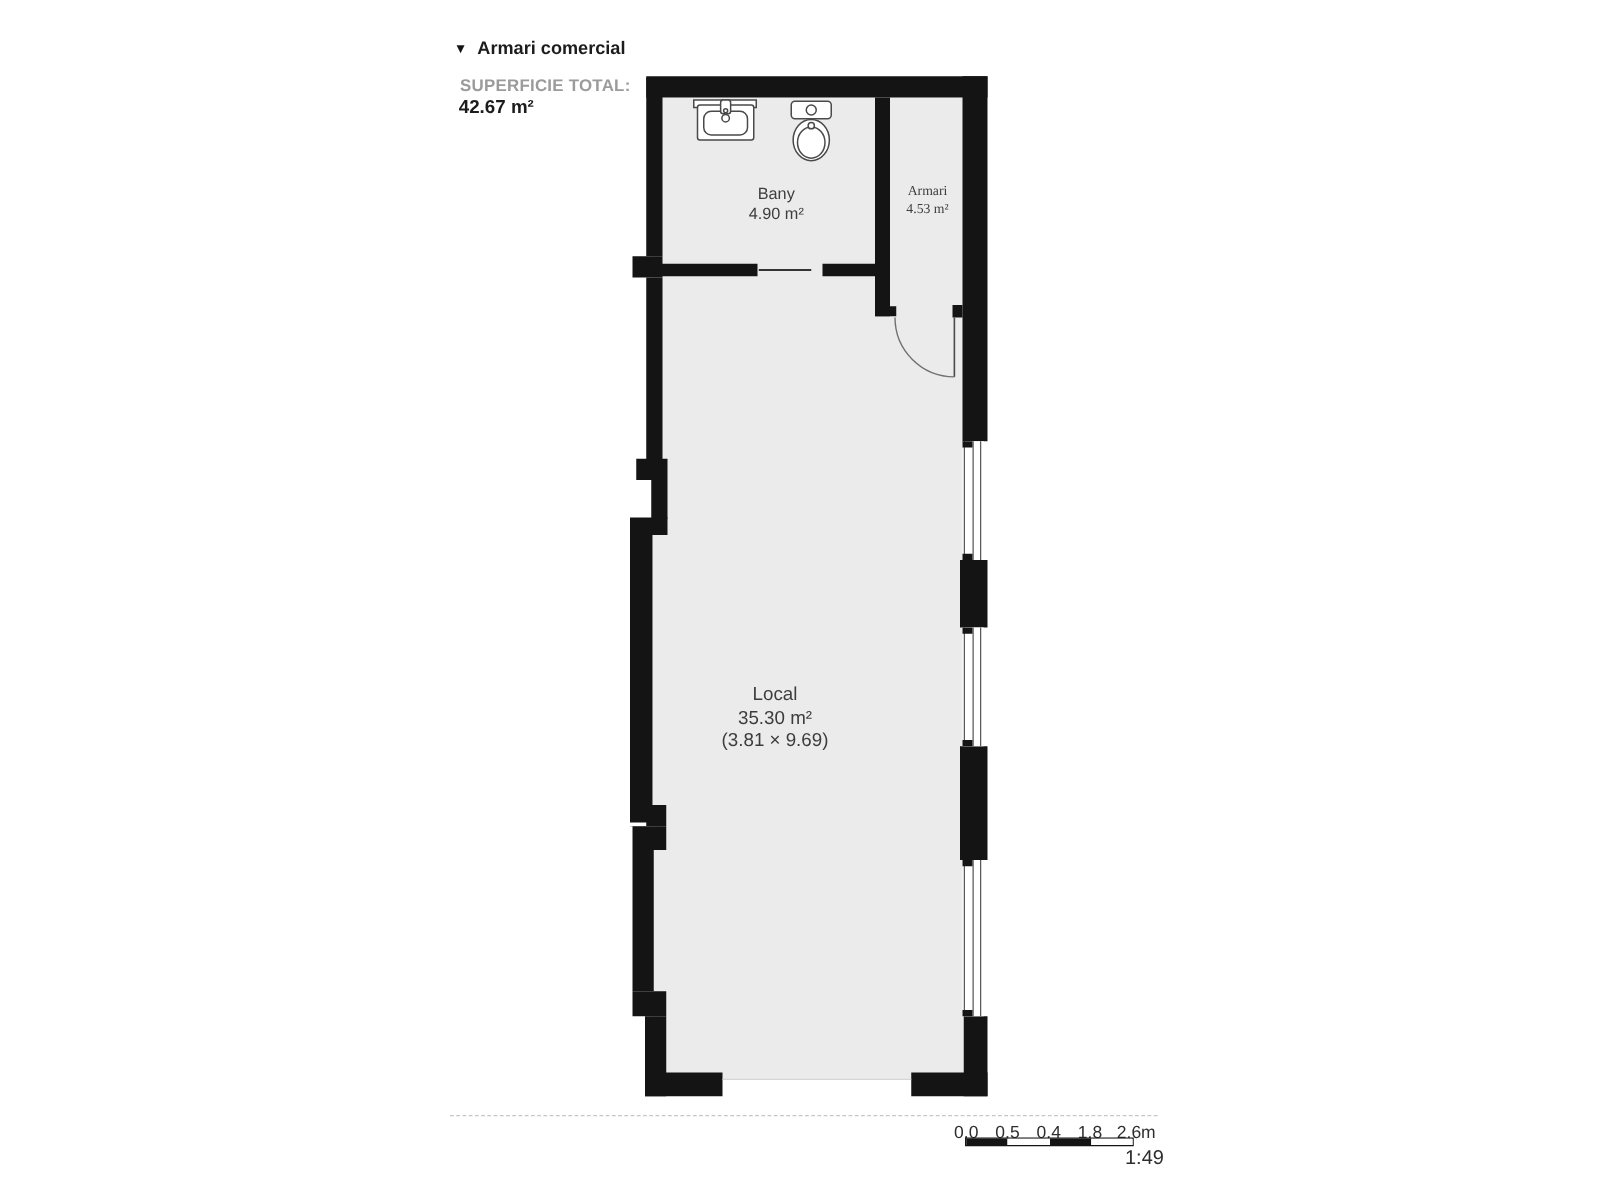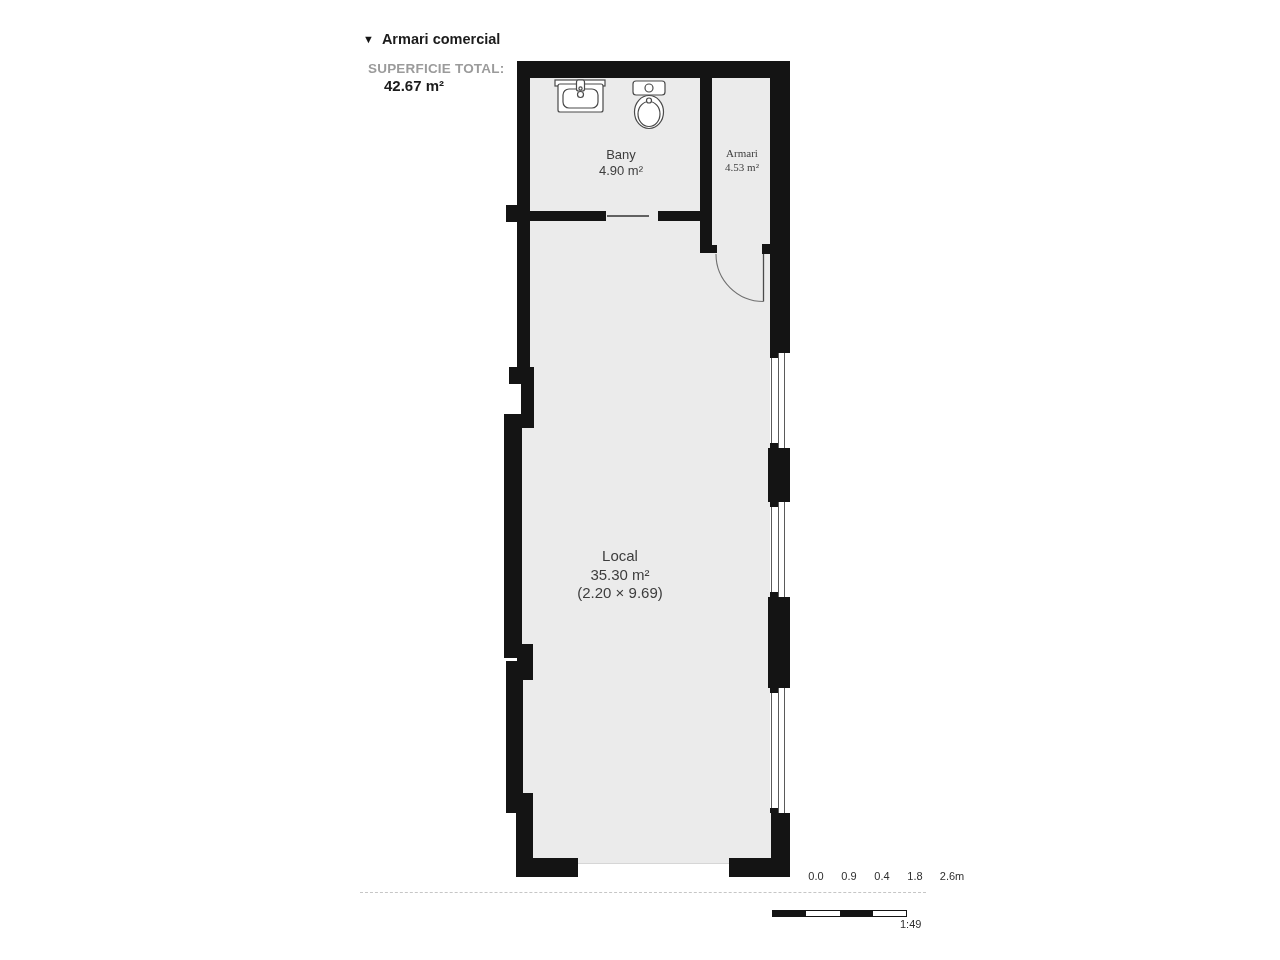--- a/index.html
+++ b/index.html
@@ -8,33 +8,33 @@
   .abs{position:absolute;}
   .wall{position:absolute;background:#141414;}
   .floor{position:absolute;background:#ebebeb;}
   .window{position:absolute;background:#ffffff;}
   .winline{position:absolute;top:0;bottom:0;width:1.2px;background:#5a5a5a;}
   .wintick{position:absolute;left:0;width:8px;height:5px;background:#141414;}
   .header-row{position:absolute;left:363px;top:31px;display:flex;align-items:center;gap:8px;cursor:pointer;}
   .tri{font-size:11px;color:#141414;line-height:1;}
   .header-title{font-size:14.5px;font-weight:bold;color:#1c1c1c;}
   .sup-label{position:absolute;left:368px;top:61px;font-size:13.5px;font-weight:bold;color:#9b9b9b;letter-spacing:.2px;}
-  .sup-value{position:absolute;left:384px;top:77px;font-size:15px;font-weight:bold;color:#1c1c1c;}
+  .sup-value{position:absolute;left:367px;top:77px;font-size:15px;font-weight:bold;color:#1c1c1c;}
   .room-label{position:absolute;text-align:center;color:#3d3d3d;transform:translateX(-50%);}
   .room-label .nm{display:block;}
   .lbl-bany{left:621px;top:147px;font-size:13px;line-height:16px;}
   .lbl-armari{left:742px;top:146px;font-size:11px;line-height:14px;font-family:Liberation Serif, serif;}
   .lbl-local{left:620px;top:547px;font-size:15px;line-height:18.5px;}
   .dashline{position:absolute;left:360px;top:892px;width:566px;border-top:1.5px dashed #c6c6c6;}
-  .scale-tick{position:absolute;top:870px;transform:translateX(-50%);font-size:11px;color:#2e2e2e;margin-left:43px;}
+  .scale-tick{position:absolute;top:897px;transform:translateX(-50%);font-size:14px;color:#2e2e2e;}
   .scalebar{position:absolute;left:772px;top:910px;width:133px;height:5px;border:1px solid #141414;display:flex;}
   .scalebar div{height:100%;}
   .seg-b{background:#141414;width:25%;}
   .seg-w{background:#ffffff;width:25%;}
-  .scale-ratio{position:absolute;left:900px;top:918px;width:30px;font-size:11px;color:#2e2e2e;}
+  .scale-ratio{position:absolute;left:900px;top:918px;width:30px;text-align:right;font-size:16px;color:#2e2e2e;}
   svg.overlay{position:absolute;left:0;top:0;pointer-events:none;}
 </style>
 </head>
 <body>
 
 <div class="header-row">
   <span class="tri">▼</span>
   <span class="header-title">Armari comercial</span>
 </div>
 <div class="sup-label">SUPERFICIE TOTAL:</div>
@@ -129,29 +129,29 @@
     <span class="nm">Bany</span>
     <span class="nm">4.90 m²</span>
   </div>
   <div class="room-label lbl-armari">
     <span class="nm">Armari</span>
     <span class="nm">4.53 m²</span>
   </div>
   <div class="room-label lbl-local">
     <span class="nm">Local</span>
     <span class="nm">35.30 m²</span>
-    <span class="nm">(2.20 × 9.69)</span>
+    <span class="nm">(3.81 × 9.69)</span>
   </div>
 </div>
 
 <div class="dashline"></div>
 
 <div>
   <span class="scale-tick" style="left:773px;">0.0</span>
-  <span class="scale-tick" style="left:806px;">0.9</span>
+  <span class="scale-tick" style="left:806px;">0.5</span>
   <span class="scale-tick" style="left:839px;">0.4</span>
   <span class="scale-tick" style="left:872px;">1.8</span>
   <span class="scale-tick" style="left:909px;">2.6m</span>
   <div class="scalebar">
     <div class="seg-b"></div>
     <div class="seg-w"></div>
     <div class="seg-b"></div>
     <div class="seg-w"></div>
   </div>
   <div class="scale-ratio">1:49</div>

